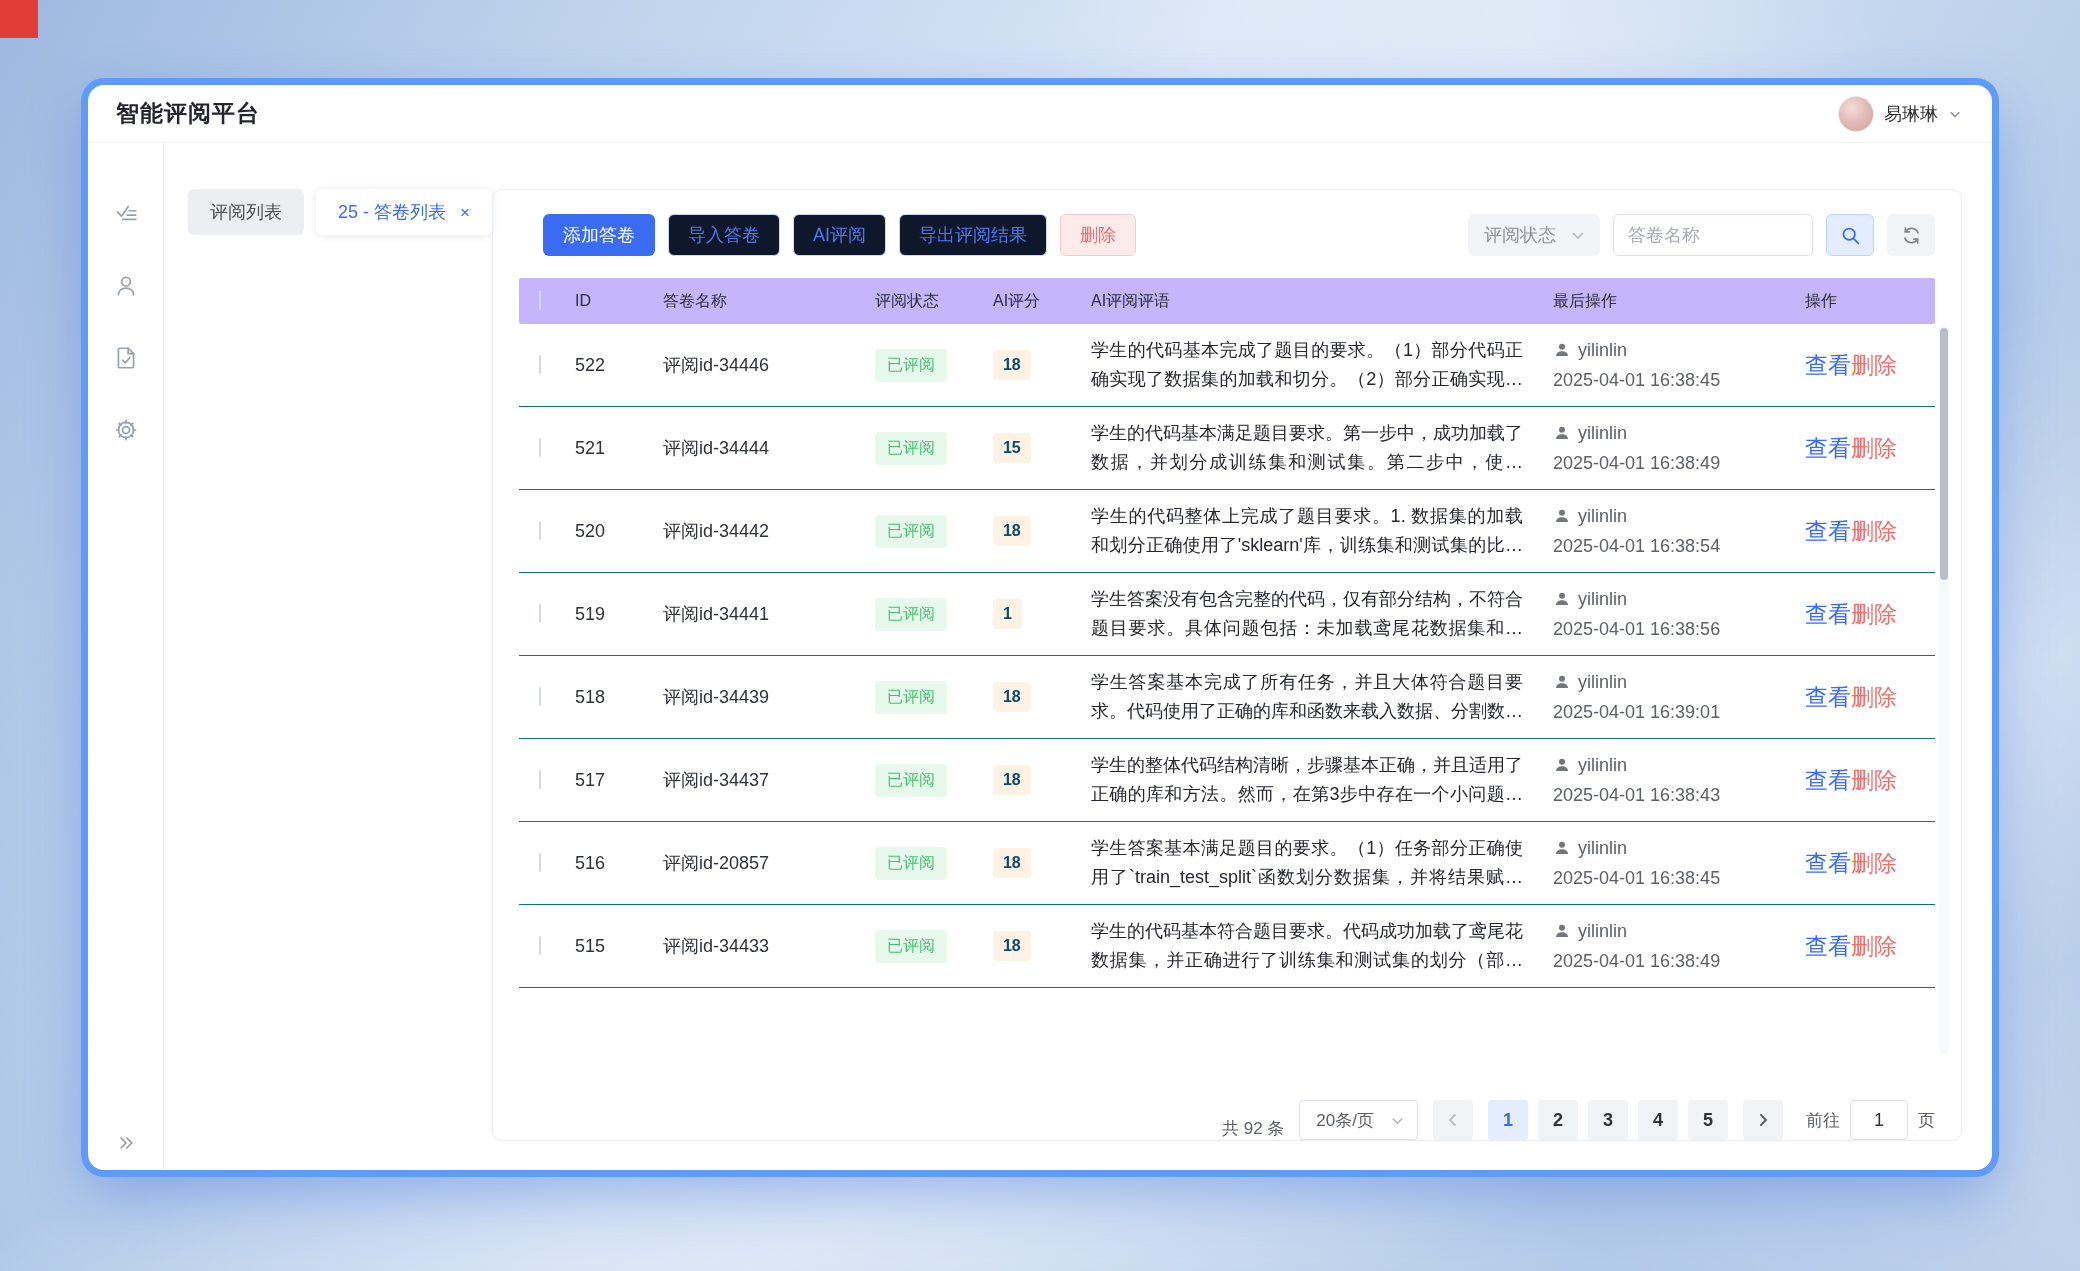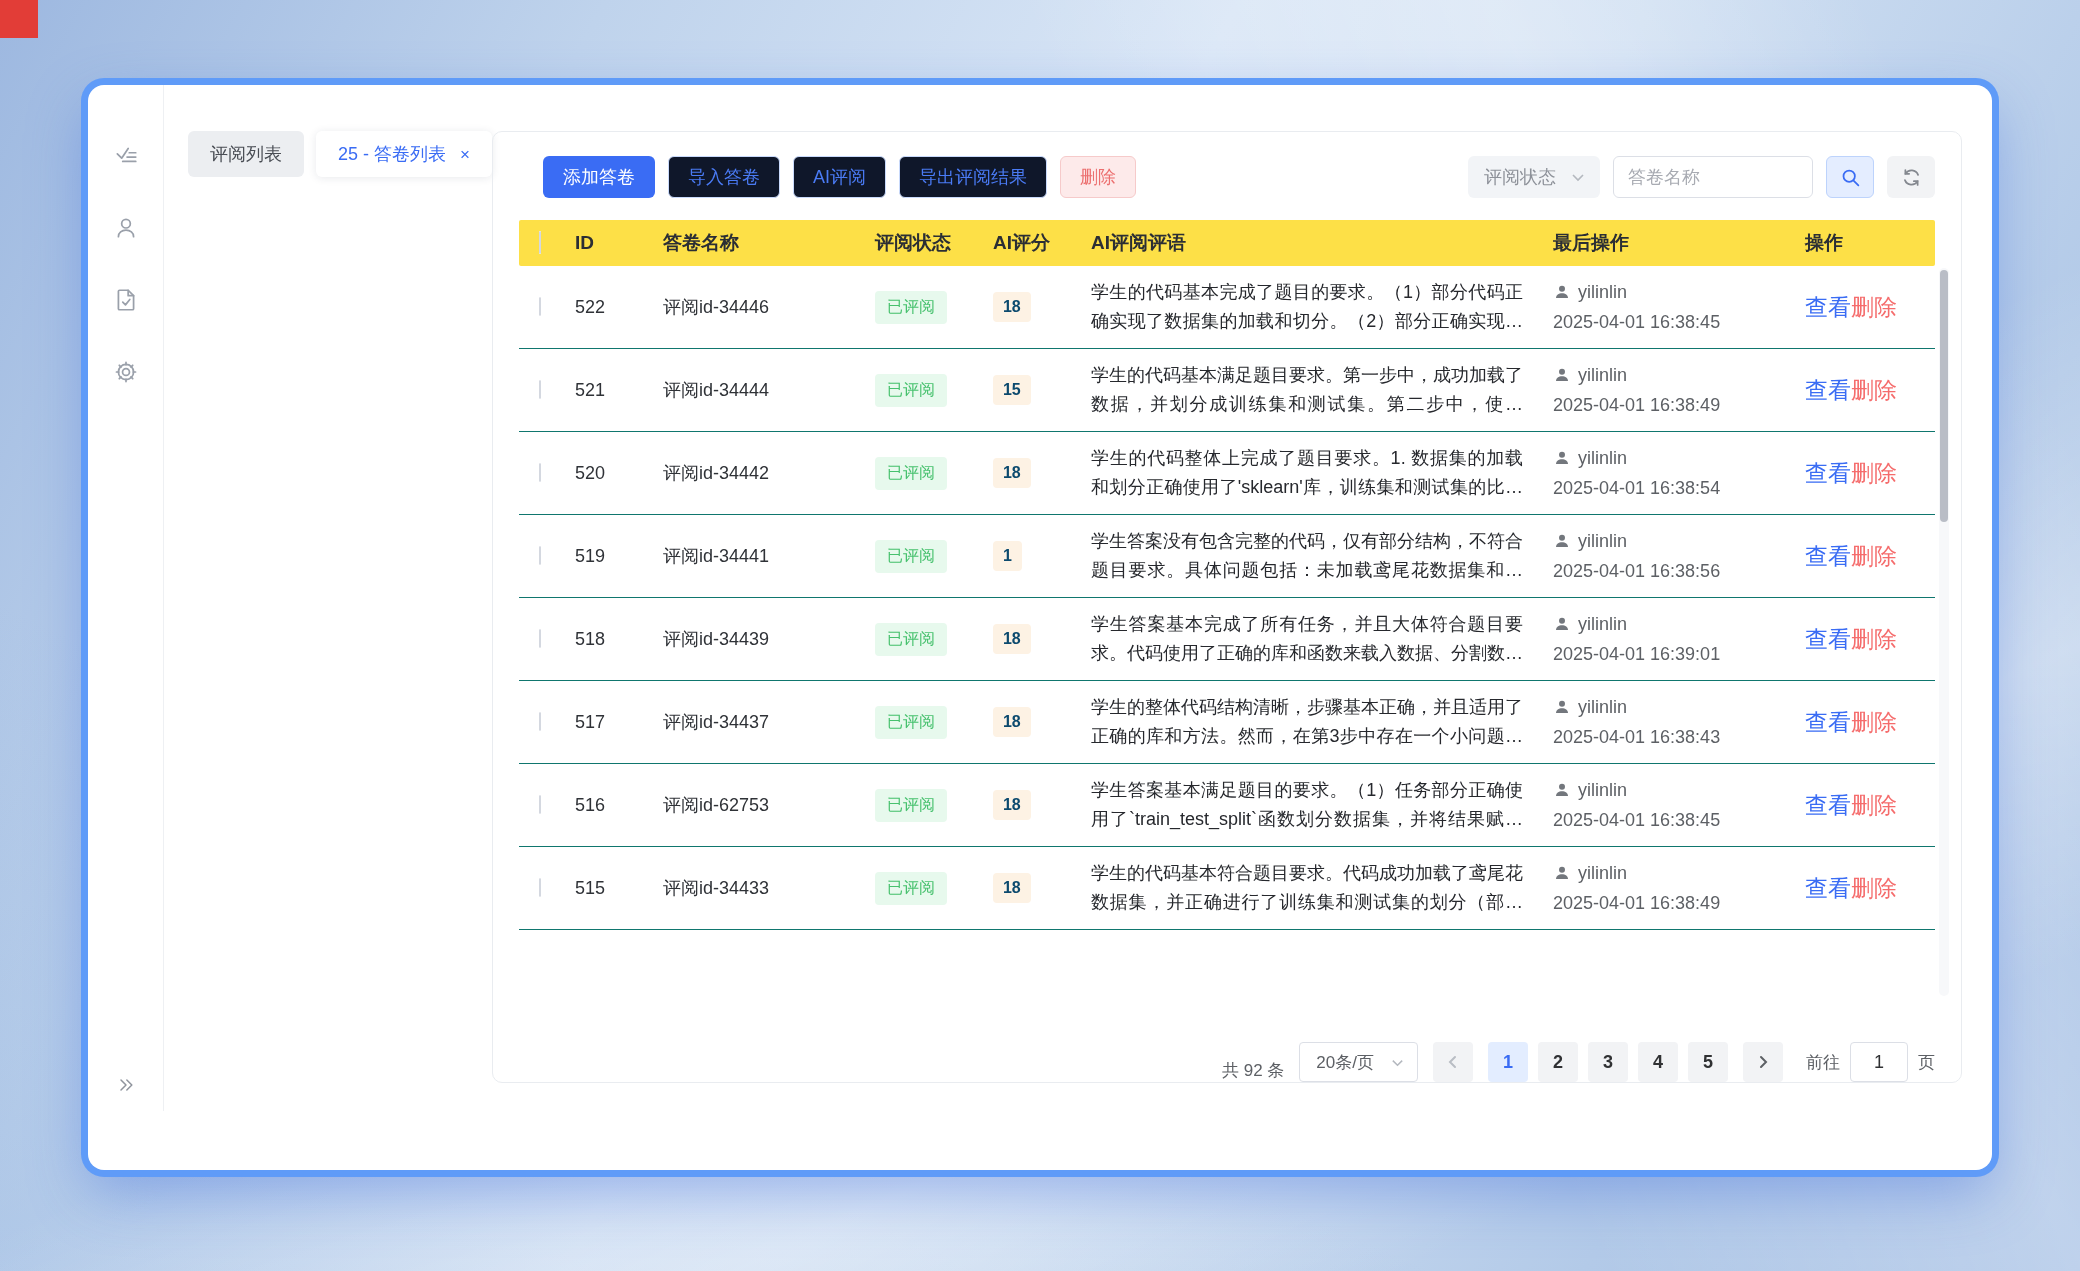--- a/index.html
+++ b/index.html
@@ -74,22 +74,22 @@
   .text-input::placeholder { color:#a8abb2; }
   .icon-btn { height:42px; width:48px; border-radius:6px; display:flex; align-items:center;
     justify-content:center; cursor:pointer; border:1px solid transparent; background:none; }
   .icon-btn.search { background:#e4edff; border-color:#bdd3fc; color:#3a6cf4; }
   .icon-btn.refresh { background:#f2f3f5; color:#84888f; }
   .icon-btn svg { width:21px; height:21px; }
 
   
   .grid-cols { display:grid;
     grid-template-columns:56px 88px 212px 118px 98px 1fr 252px 130px; align-items:center; }
-  .thead { height:46px; background:#fde047; border-radius:2px;
-    font-size:19px; font-weight:bold; color:#2b2e34; }
+  .thead { height:46px; background:#c4b5fd; border-radius:2px;
+    font-size:16px; font-weight:normal; color:#2b2e34; }
   .th, .td { padding-right:10px; }
   .checkbox { width:19px; height:19px; border:1px solid #d4d8e0; border-radius:3px;
     background:#fff; margin-left:20px; cursor:pointer; }
   .tbody { flex:1; position:relative; min-height:0; }
   .row { height:83px; border-bottom:1px solid #0f766e; }
   .cell-id { font-size:18px; color:#2f3237; font-weight:500; }
   .cell-name { font-size:18px; color:#2f3237; }
   .badge-status { display:inline-block; background:#e7f9ed; color:#47c16e; font-size:16px;
     padding:6px 12px; border-radius:4px; }
   .badge-score { display:inline-block; background:#fdf2e4; color:#0c4a6e; font-size:16px;
@@ -131,20 +131,30 @@
     font-family:"Liberation Sans","DejaVu Sans",sans-serif; }
 </style>
 </head>
 <body>
 
 <div class="desktop">
   <div class="corner-red"></div>
 
   <div class="window">
 
+    <div class="win-header">
+      <div class="app-title">智能评阅平台</div>
+      <div class="user-box">
+        <div class="avatar"></div>
+        <span class="user-name">易琳琳</span>
+        <svg width="14" height="14" viewBox="0 0 16 16" fill="none" stroke="#8f949d" stroke-width="1.8">
+            <polyline points="3,6 8,11 13,6"></polyline>
+          </svg>
+      </div>
+    </div>
 
     <div class="win-body">
 
       <div class="sidebar">
         <span class="side-icon">
           <svg viewBox="0 0 24 24" fill="none" stroke="currentColor" stroke-width="1.6" stroke-linecap="round" stroke-linejoin="round">
             <polyline points="4,10 8,14 14,5"></polyline>
               <line x1="15" y1="9" x2="21" y2="9"></line>
               <line x1="13" y1="13" x2="21" y2="13"></line>
               <line x1="9" y1="17" x2="21" y2="17"></line>
@@ -373,21 +383,21 @@
     </div>
     <div class="td cell-actions">
       <span class="link-view">查看</span>
       <span class="link-delete">删除</span>
     </div>
   </div>
 
   <div class="row grid-cols">
     <div class="td"><span class="checkbox"></span></div>
     <div class="td cell-id">516</div>
-    <div class="td cell-name">评阅id-62753</div>
+    <div class="td cell-name">评阅id-20857</div>
     <div class="td"><span class="badge-status">已评阅</span></div>
     <div class="td"><span class="badge-score">18</span></div>
     <div class="td cell-comment">学生答案基本满足题目的要求。（1）任务部分正确使用了`train_test_split`函数划分数据集，并将结果赋值给相应的变量，不过未明确使用数据框，只是使用了numpy数组，因此未完全…</div>
     <div class="td cell-lastop">
       <div class="lastop-user">
         <svg viewBox="0 0 24 24" fill="currentColor">
           <circle cx="12" cy="7.5" r="4"></circle>
                         <path d="M4 20c0-4 3.6-6.3 8-6.3s8 2.3 8 6.3z"></path>
         </svg>
         <span>yilinlin</span>

